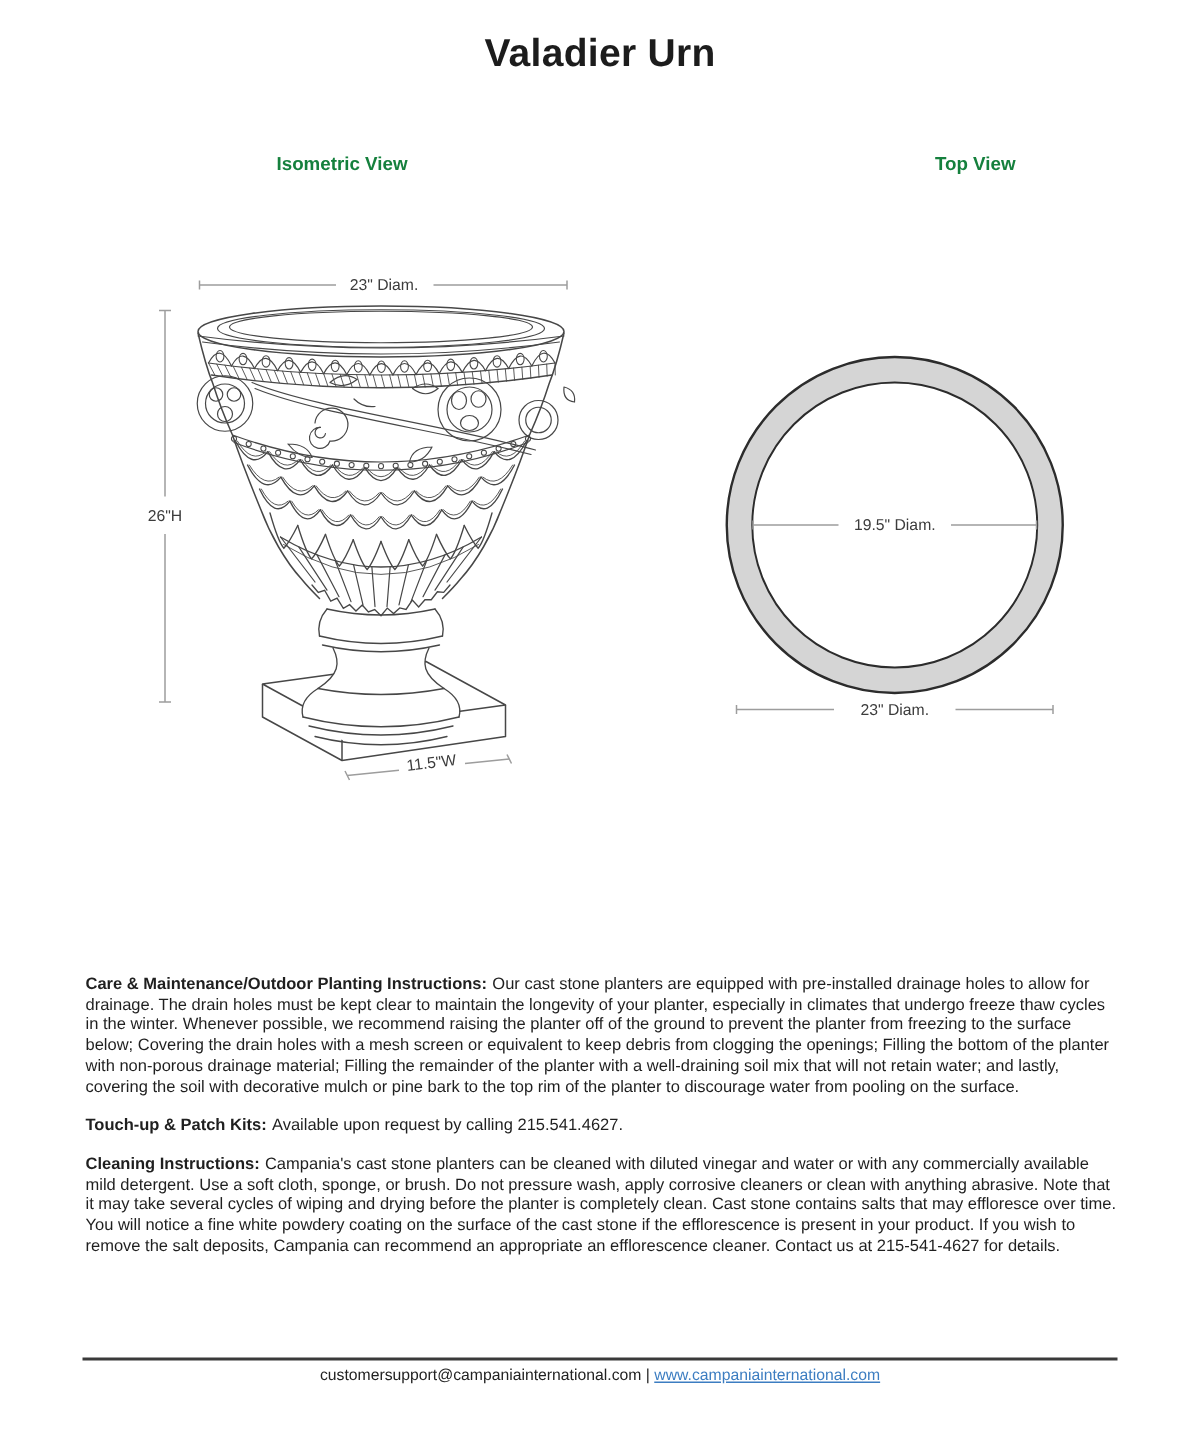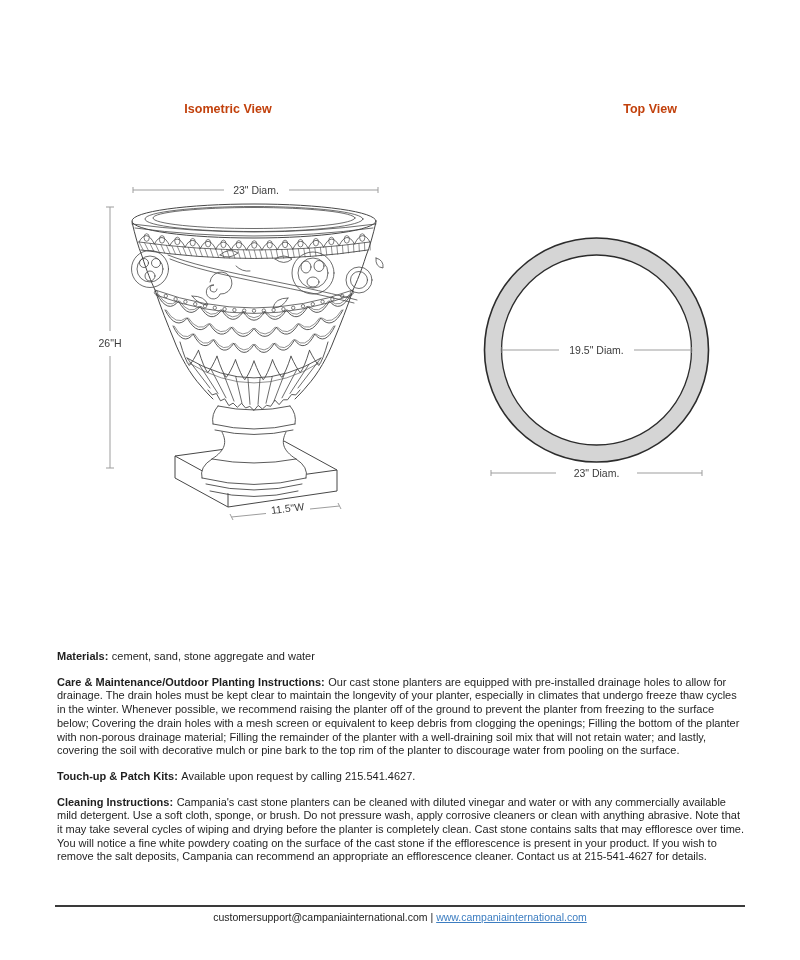--- a/index.html
+++ b/index.html
@@ -1,40 +1,41 @@
 <!DOCTYPE html>
 <html><head>
 <meta charset="utf-8">
 <style>
   html,body{margin:0;padding:0;background:#fff;}
   .page{position:relative;width:800px;height:960px;background:#fff;overflow:hidden;
         font-family:"Liberation Sans",sans-serif;color:#1f1f1f;}
   .title{position:absolute;top:20px;left:0;width:800px;text-align:center;
          font-size:26px;font-weight:700;letter-spacing:.2px;color:#1c1c1c;}
   .view-label{position:absolute;top:102px;width:180px;text-align:center;
-              font-size:12.5px;font-weight:700;color:#c2410c;}
+              font-size:12.5px;font-weight:700;color:#15803d;}
   .view-label.iso{left:138px;}
   .view-label.top{left:497px;text-align:right;}
   svg{position:absolute;}
   #iso-svg{left:60px;top:160px;}
   #top-svg{left:455px;top:205px;}
   svg text{font-family:"Liberation Sans",sans-serif;font-size:10.5px;fill:#3c3c3c;}
   .text-block{position:absolute;left:57px;width:688px;top:650px;}
   .text-block p{margin:0 0 12px 0;font-size:11px;line-height:13.7px;text-align:left;}
   .text-block strong{font-weight:700;margin-right:3.5px;}
   .footer-rule{position:absolute;left:55px;width:690px;top:905px;height:2px;background:#3a3a3a;}
   .footer{position:absolute;left:0;width:800px;top:911px;text-align:center;
           font-size:10.5px;line-height:13px;color:#222;}
   .footer a{color:#3c7dc1;text-decoration:underline;cursor:pointer;}
 </style>
 </head>
 <body>
 
 <div class="page">
 
+  <div class="title">Valadier Urn</div>
 
   <div class="view-label iso">Isometric View</div>
   <div class="view-label top">Top View</div>
 
   <svg id="iso-svg" width="360" height="380" viewBox="0 0 360 380">
 
     <g stroke="#9d9d9d" stroke-width="1" fill="none">
       <path d="M73,27 L73,33 M318,27 L318,33"></path>
       <path d="M73,30 L164,30 M229,30 L318,30"></path>
       <path d="M46,47 L54,47 M46,308 L54,308"></path>
@@ -285,21 +286,20 @@
       <path d="M47,142 L47,148 M236,142 L236,148"></path>
       <path d="M47,145 L104,145 M179,145 L236,145"></path>
       <path d="M36,265 L36,271 M247,265 L247,271"></path>
       <path d="M36,268 L101,268 M182,268 L247,268"></path>
     </g>
     <text x="141.5" y="148.5" text-anchor="middle">19.5" Diam.</text>
     <text x="141.5" y="271.5" text-anchor="middle">23" Diam.</text>
   </svg>
 
   <div class="text-block">
-    <p><strong>Materials:</strong><span>cement, sand, stone aggregate and water</span></p>
     <p><strong>Care &amp; Maintenance/Outdoor Planting Instructions:</strong><span>Our cast stone planters are equipped with pre-installed drainage holes to allow for drainage. The drain holes must be kept clear to maintain the longevity of your planter, especially in climates that undergo freeze thaw cycles in the winter.  Whenever possible, we recommend raising the planter off of the ground to prevent the planter from freezing to the surface below; Covering the drain holes with a mesh screen or equivalent to keep debris from clogging the openings; Filling the bottom of the planter with non-porous drainage material; Filling the remainder of the planter with a well-draining soil mix that will not retain water; and lastly, covering the soil with decorative mulch or pine bark to the top rim of the planter to discourage water from pooling on the surface.</span></p>
     <p><strong>Touch-up &amp; Patch Kits:</strong><span>Available upon request by calling 215.541.4627.</span></p>
     <p><strong>Cleaning Instructions:</strong><span>Campania's cast stone planters can be cleaned with diluted vinegar and water or with any commercially available mild detergent. Use a soft cloth, sponge, or brush. Do not pressure wash, apply corrosive cleaners or clean with anything abrasive. Note that it may take several cycles of wiping and drying before the planter is completely clean. Cast stone contains salts that may effloresce over time. You will notice a fine white powdery coating on the surface of the cast stone if the efflorescence is present in your product. If you wish to remove the salt deposits, Campania can recommend an appropriate an efflorescence cleaner. Contact us at 215-541-4627 for details.</span></p>
   </div>
 
   <div class="footer-rule"></div>
   <div class="footer">
     <div><span>customersupport@campaniainternational.com | </span><a>www.campaniainternational.com</a></div>
   </div>
 

